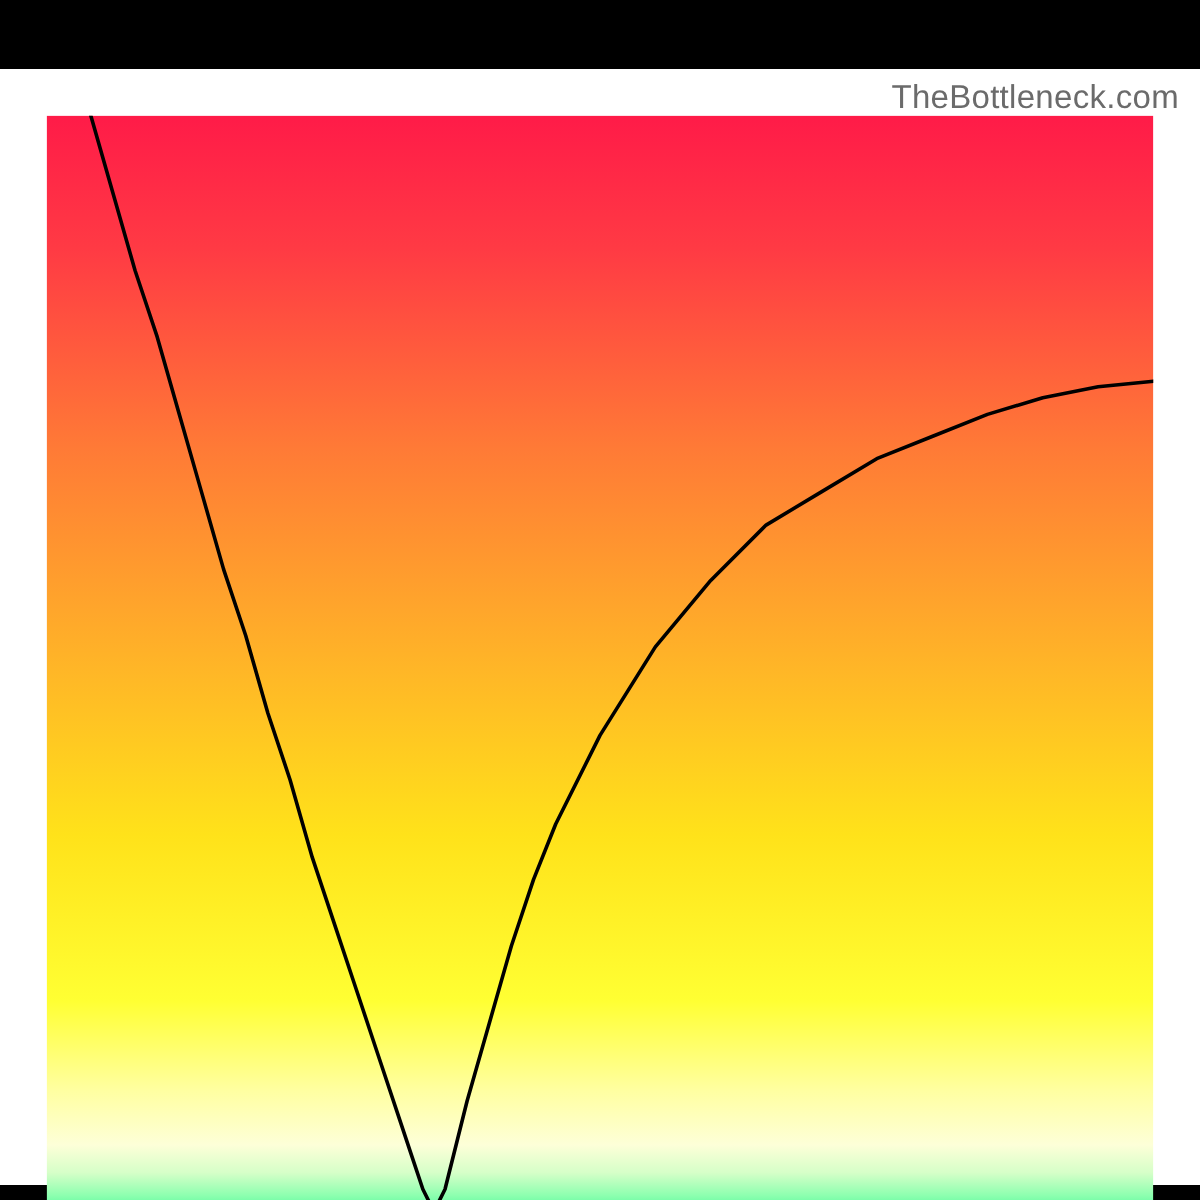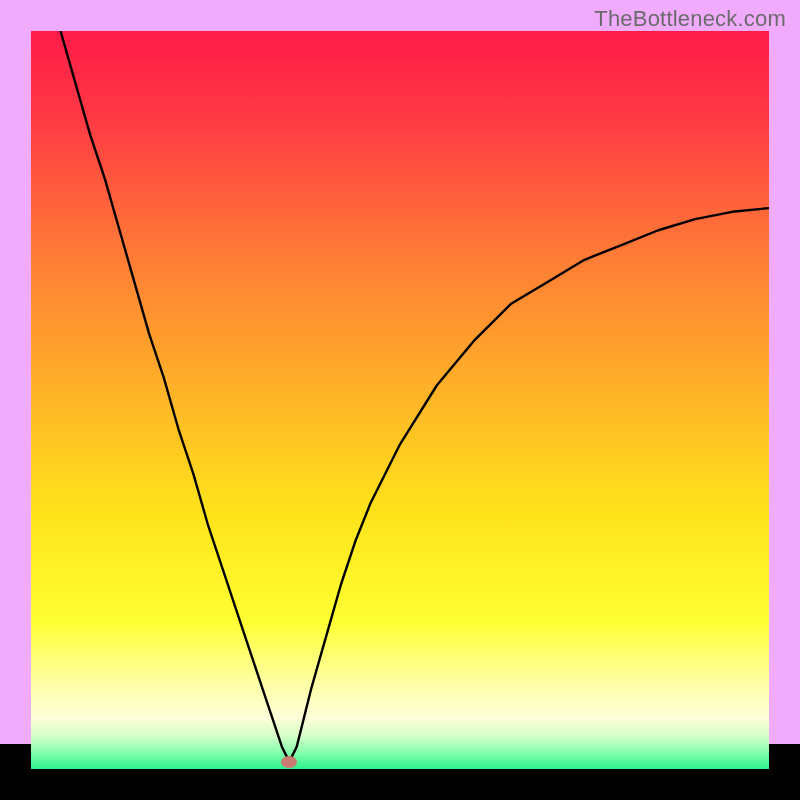--- a/index.html
+++ b/index.html
@@ -8,21 +8,22 @@
     width: 800px;
     height: 800px;
     background: #000;
     overflow: hidden;
     font-family: Arial, Helvetica, sans-serif;
   }
   .stage {
     position: relative;
     width: 800px;
     height: 744px;
-    background: #f0abfc;
+    background: #ffffff;
+    margin-top: 46px;
   }
   .plot {
     position: absolute;
     left: 31px;
     top: 31px;
     width: 738px;
     height: 738px;
     overflow: hidden;
   }
   .gradient-fill {

